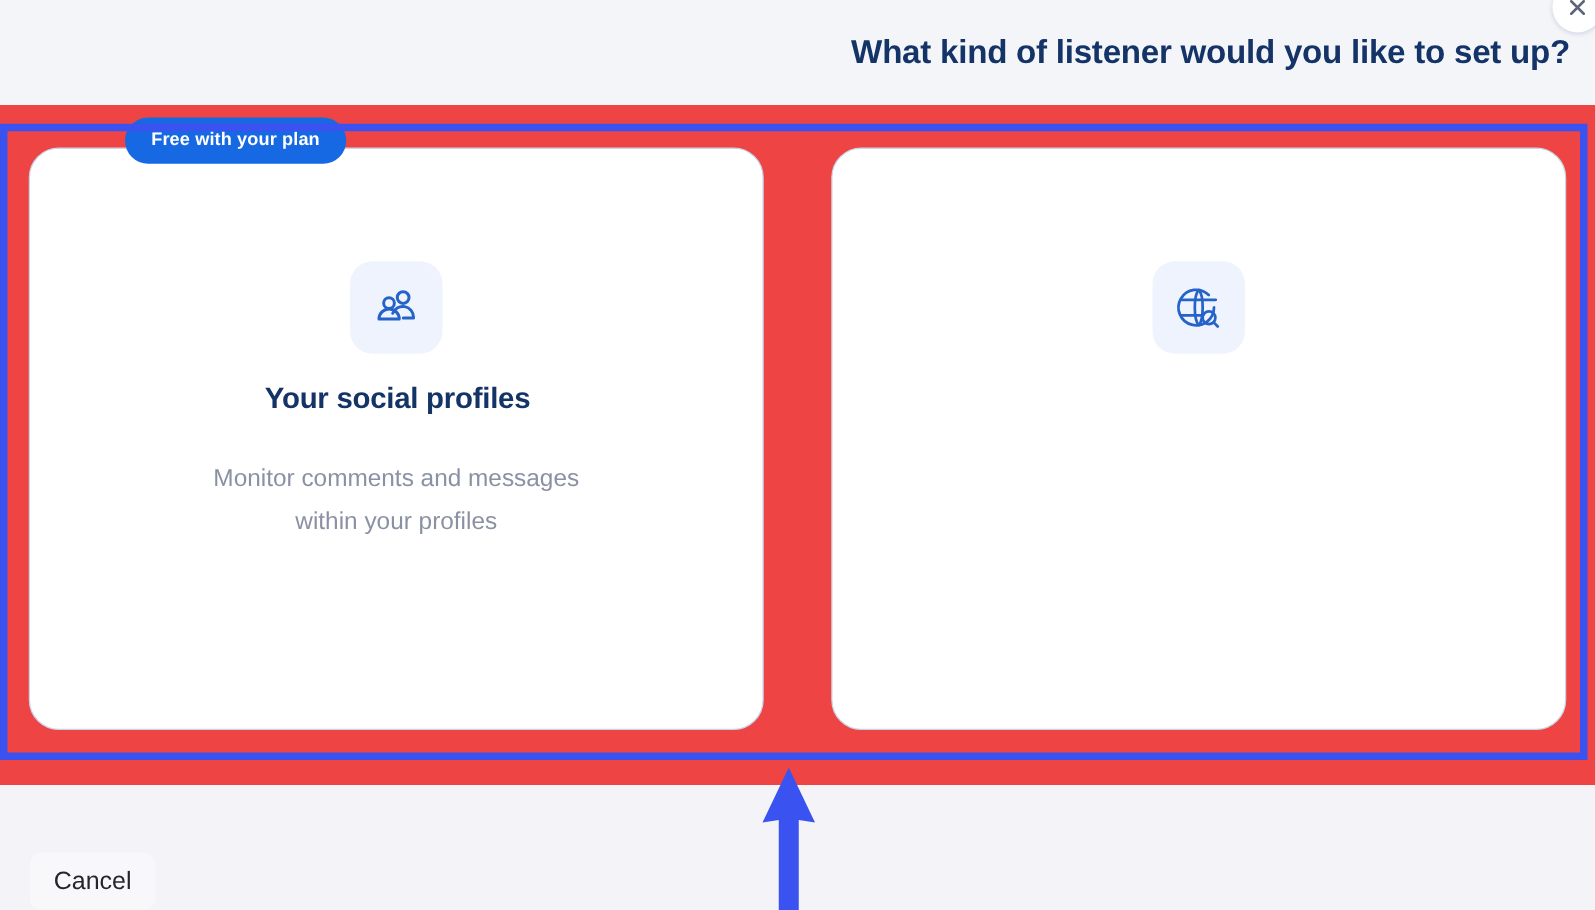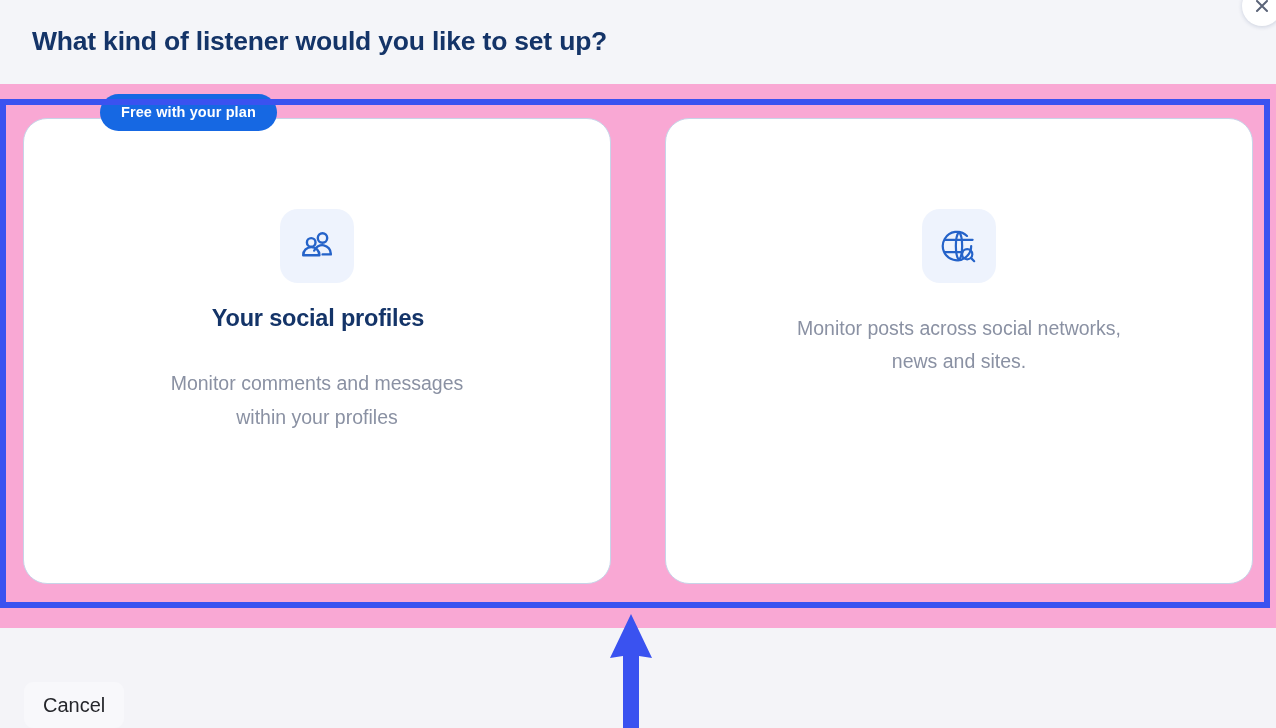--- a/index.html
+++ b/index.html
@@ -24,22 +24,23 @@
     flex-direction: column;
   }
 
   
   .modal-header {
     height: 84px;
     background: #f4f5f9;
     display: flex;
     align-items: center;
     box-sizing: border-box;
-    padding: 0 32px;
+    padding: 0 20px;
     flex: 0 0 84px;
+    justify-content: flex-end;
   }
   .modal-title {
     font-size: 26.5px;
     font-weight: 700;
     color: #143468;
     letter-spacing: -0.2px;
     line-height: 1.2;
   }
 
   
@@ -56,21 +57,21 @@
     align-items: center;
     justify-content: center;
     z-index: 30;
   }
   .close-btn svg { display:block; }
 
   
   .modal-body {
     position: relative;
     flex: 1 1 auto;
-    background: #f9a8d4;
+    background: #ef4444;
     padding: 0;
   }
 
   
   .highlight-box {
     position: absolute;
     left: 0px;
     top: 15px;
     width: 1270px;
     height: 509px;
@@ -230,21 +231,20 @@
           <svg width="40" height="40" viewBox="0 0 40 40" aria-hidden="true">
             <g fill="none" stroke="#2563c9" stroke-width="2.2" stroke-linecap="round" stroke-linejoin="round">
               <path d="M32.2 20 a14.2 14.2 0 1 1 -4.2 -10.05"></path>
               <path d="M20 5.9 c4.2 4.4 4.2 23.8 0 28.2 c-4.2 -4.4 -4.2 -23.8 0 -28.2 z"></path>
               <path d="M6.4 13.8 h27.2 M6.0 26.2 h17.4"></path>
               <circle cx="28.2" cy="28.2" r="5.1"></circle>
               <path d="M31.9 31.9 L35.2 35.2"></path>
             </g>
           </svg>
         </div>
-        <p class="card-desc">Monitor posts across social networks, news and sites.</p>
       </div>
 
     </div>
 
     <div class="highlight-box"></div>
   </div>
 
   <div class="modal-footer">
     <button class="cancel-btn">Cancel</button>
   </div>

